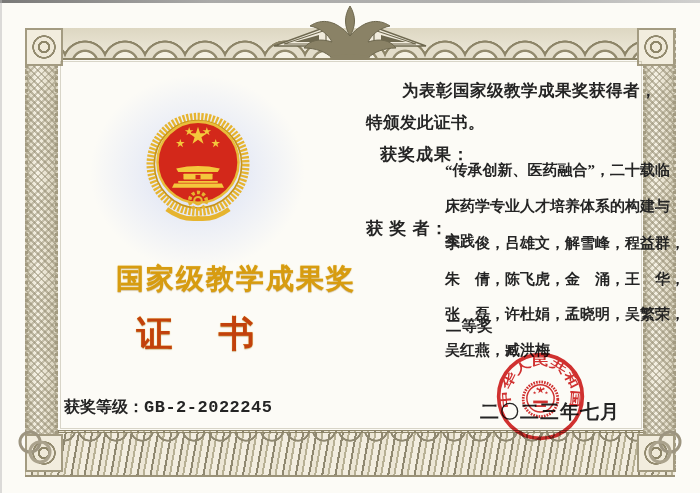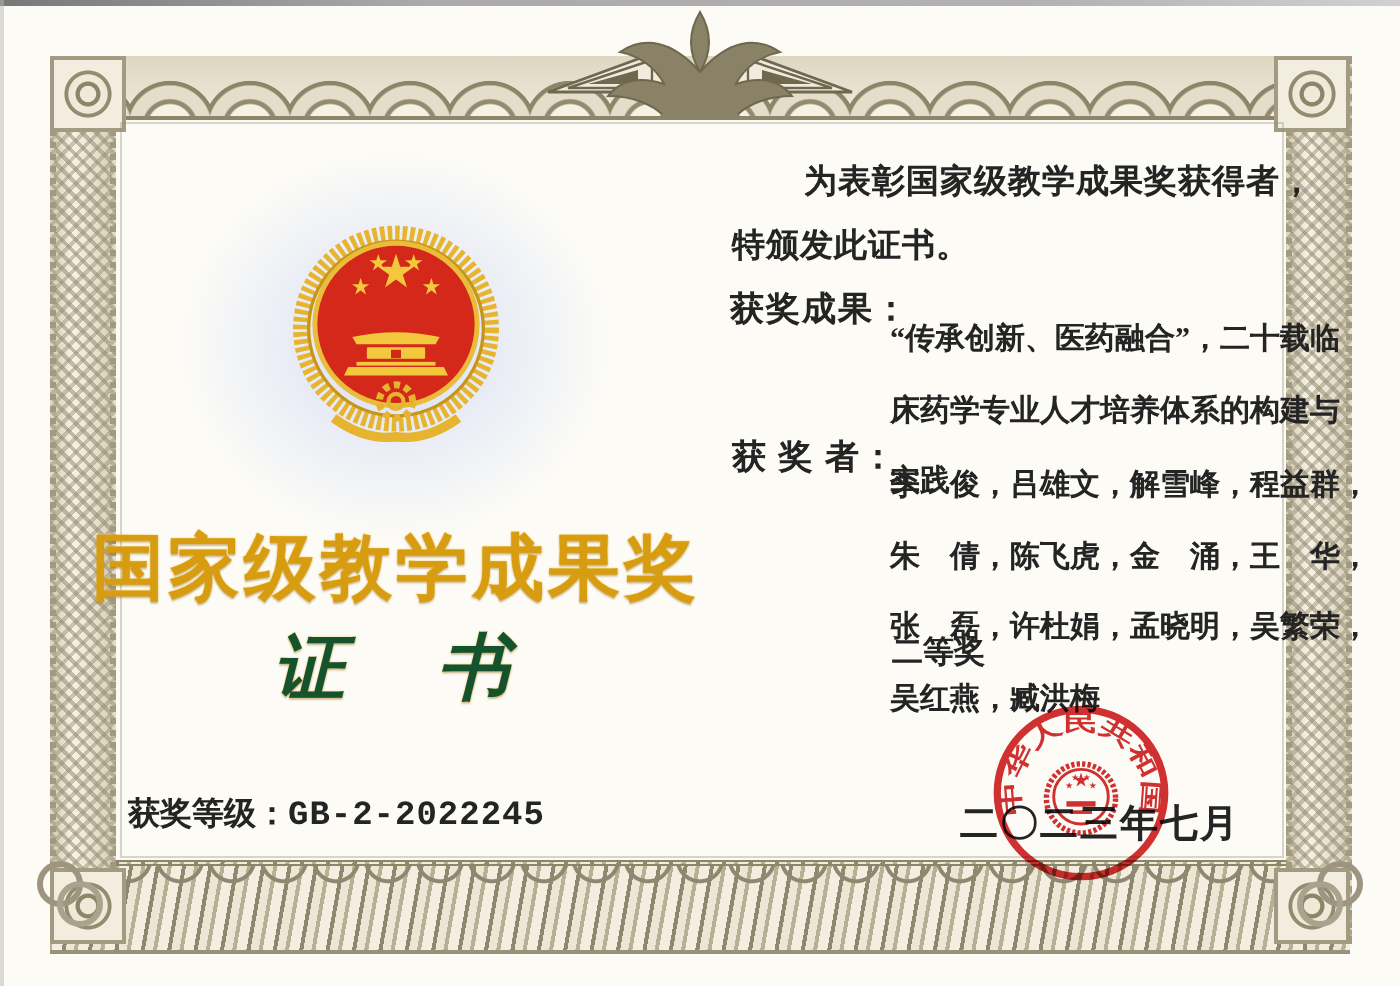--- a/index.html
+++ b/index.html
@@ -39,34 +39,34 @@
   .frame-right{left:643px;}
   .corner{width:38px;height:38px;box-sizing:border-box;border:2px solid #a39b81;
     background:radial-gradient(circle at 50% 50%, #efe9d8 16%, #8d8568 18% 25%, #efe9d8 27% 40%, #938b6f 42% 48%, #f2edde 50%);}
   .inner-line{left:60px;top:61px;width:580px;height:366px;border:1px solid rgba(150,143,115,.35);}
   .curl{width:40px;height:42px;}
   
   .glow{left:90px;top:75px;width:215px;height:195px;
     background:radial-gradient(closest-side, rgba(150,170,240,.38), rgba(160,180,245,.18) 55%, rgba(160,180,245,0));}
   .emblem{left:146px;top:110px;width:104px;height:119px;}
   
-  .gold-title{left:40px;top:260px;width:316px;text-align:center;
-    font-size:36px;font-weight:700;letter-spacing:2px;color:#d79c10;
+  .gold-title{left:40px;top:260px;width:316px;text-align:right;
+    font-size:28px;font-weight:700;letter-spacing:2px;color:#d79c10;
     text-shadow:0 1px 1px rgba(130,80,0,.35), 0 0 1px #f3c542;}
   .gold-sub{left:40px;top:310px;width:316px;text-align:center;
-    font-size:36px;font-weight:700;letter-spacing:5px;color:#14532d;
-    text-shadow:0 1px 1px rgba(130,80,0,.35), 0 0 1px #f3c542;font-style:italic;}
+    font-size:36px;font-weight:700;letter-spacing:5px;color:#c2410c;
+    text-shadow:0 1px 1px rgba(130,80,0,.35), 0 0 1px #f3c542;}
   
   .body-txt{font-size:16.5px;font-weight:600;letter-spacing:.5px;white-space:nowrap;}
   .intro1{left:402px;top:80px;}
   .intro2{left:366px;top:112px;font-family:Liberation Mono, monospace;}
   .f-label{font-size:17px;font-weight:700;letter-spacing:1px;white-space:nowrap;}
   .f-value{font-size:15px;font-weight:600;line-height:22.6px;}
   .f-value div{white-space:nowrap;margin-top:13px;}
-  .ach-label{left:365px;top:143px;}
+  .ach-label{left:380px;top:143px;}
   .ach-val{left:445px;top:146px;width:214px;}
   .win-label{left:366px;top:217px;}
   .win-val{left:445px;top:219px;width:218px;}
   .grade-label{left:366px;top:313px;}
   .grade-val{left:446px;top:316px;font-size:15.5px;font-weight:600;}
   .certnum{left:64px;top:397px;font-size:16px;font-weight:600;white-space:nowrap;}
   .certnum .num{font-family:Liberation Mono, monospace;font-size:17px;letter-spacing:.5px;}
   .date{left:480px;top:399px;font-size:19px;font-weight:600;letter-spacing:1px;z-index:1;white-space:nowrap;}
   .seal{left:495px;top:351px;width:91px;height:91px;z-index:2;mix-blend-mode:multiply;opacity:.92;}
 </style>

